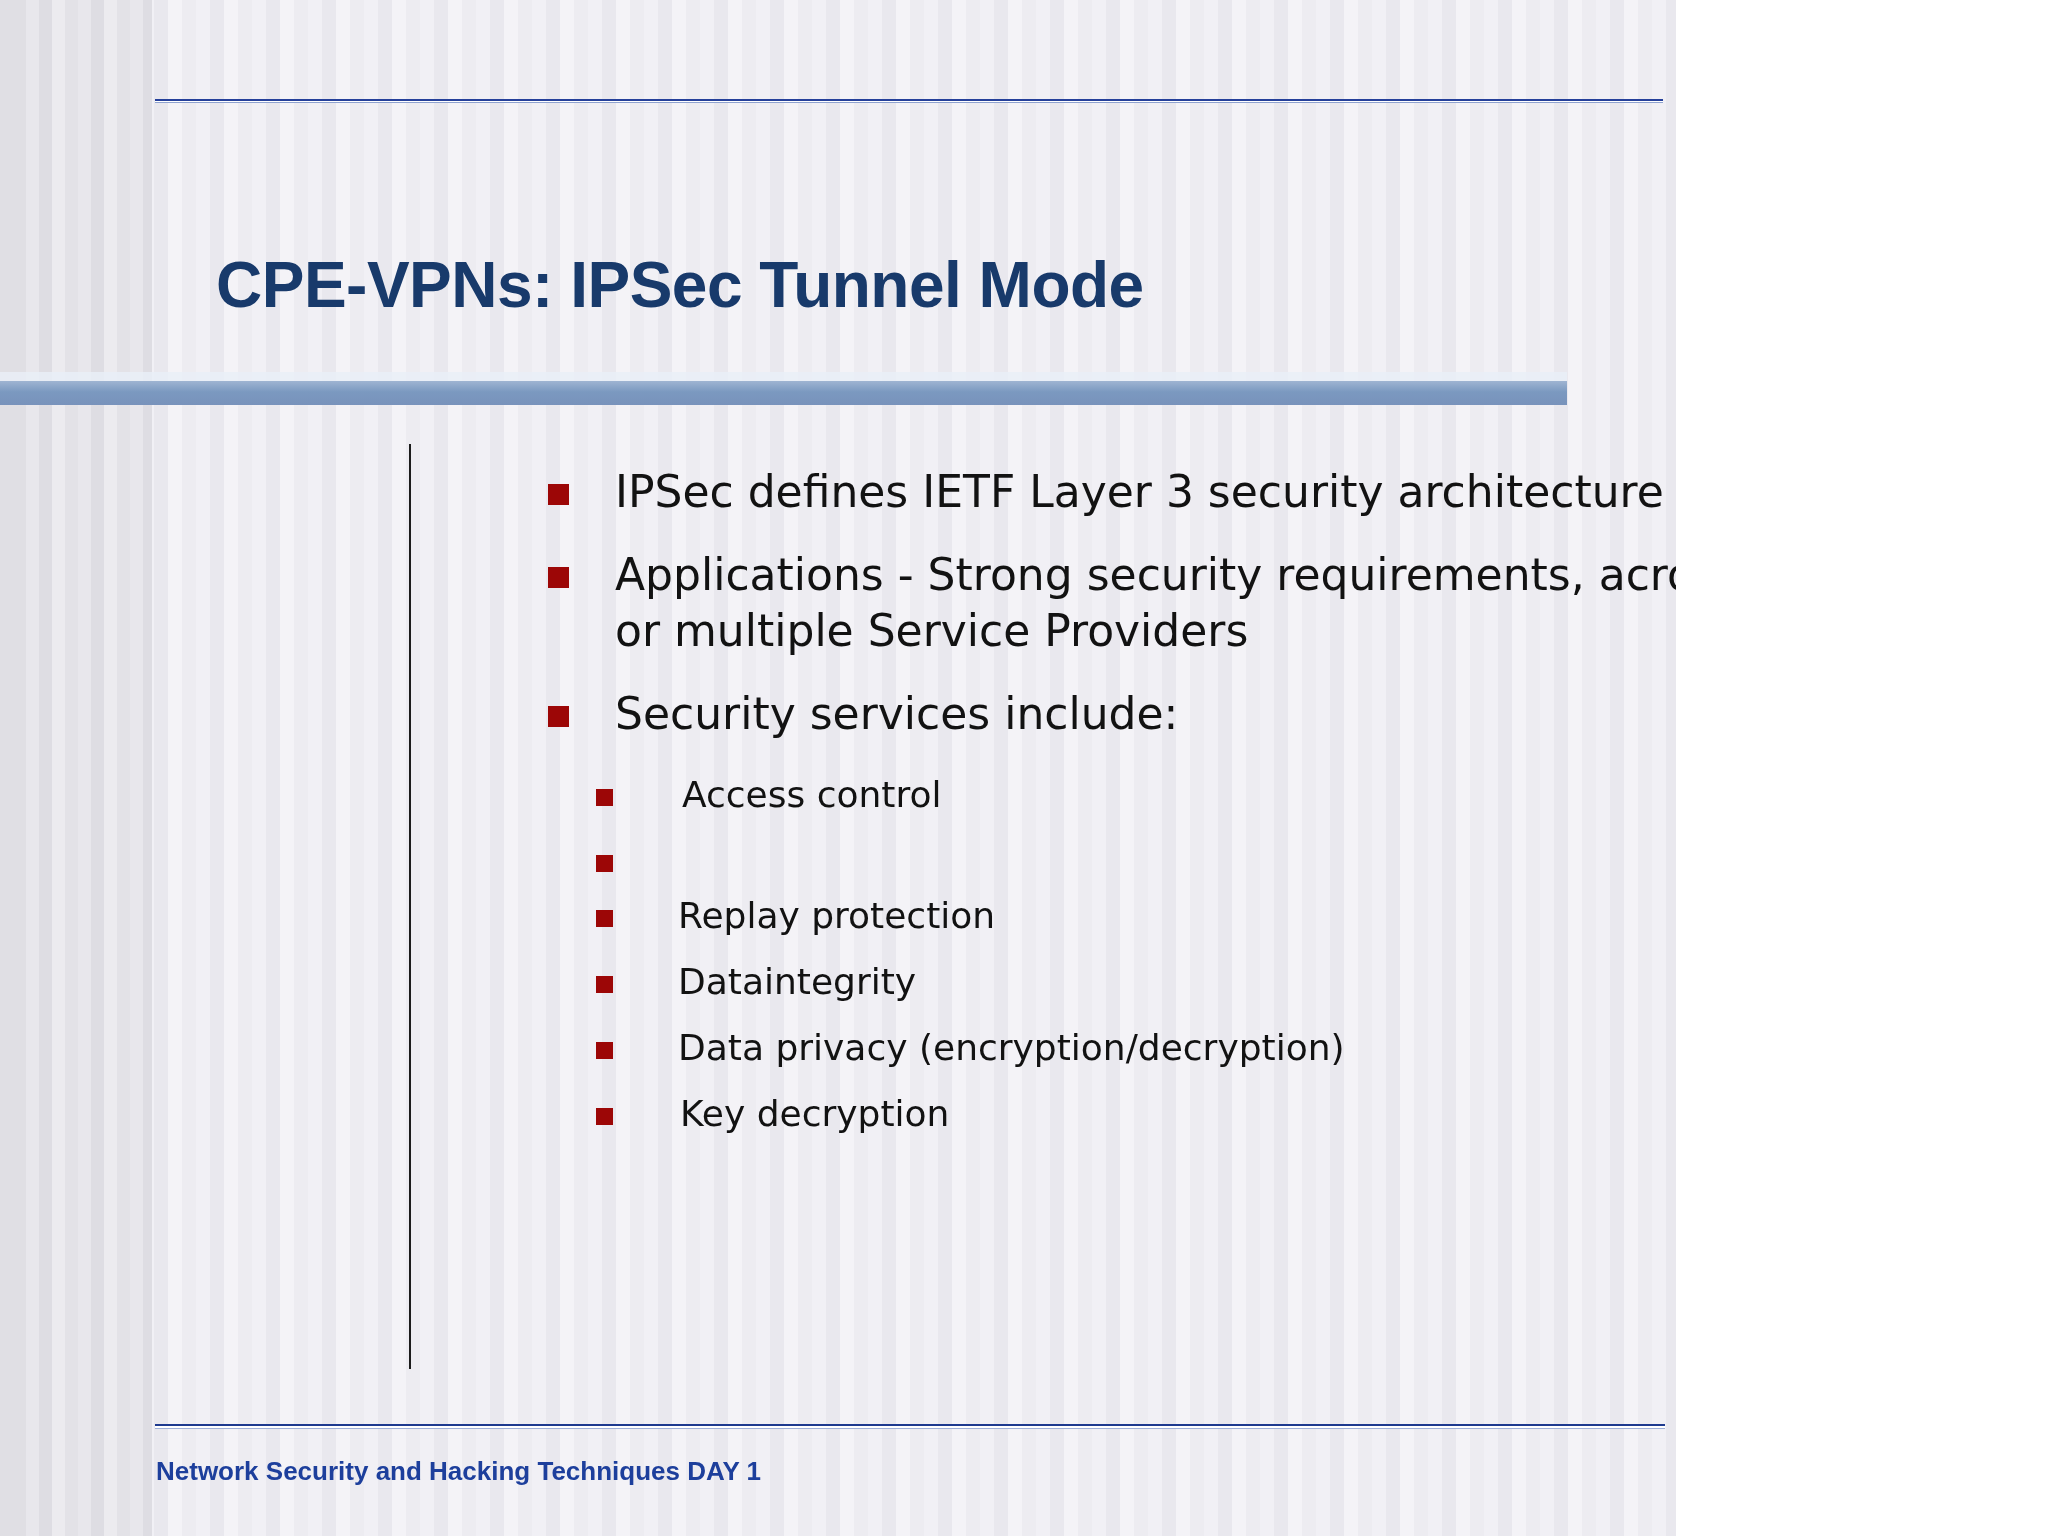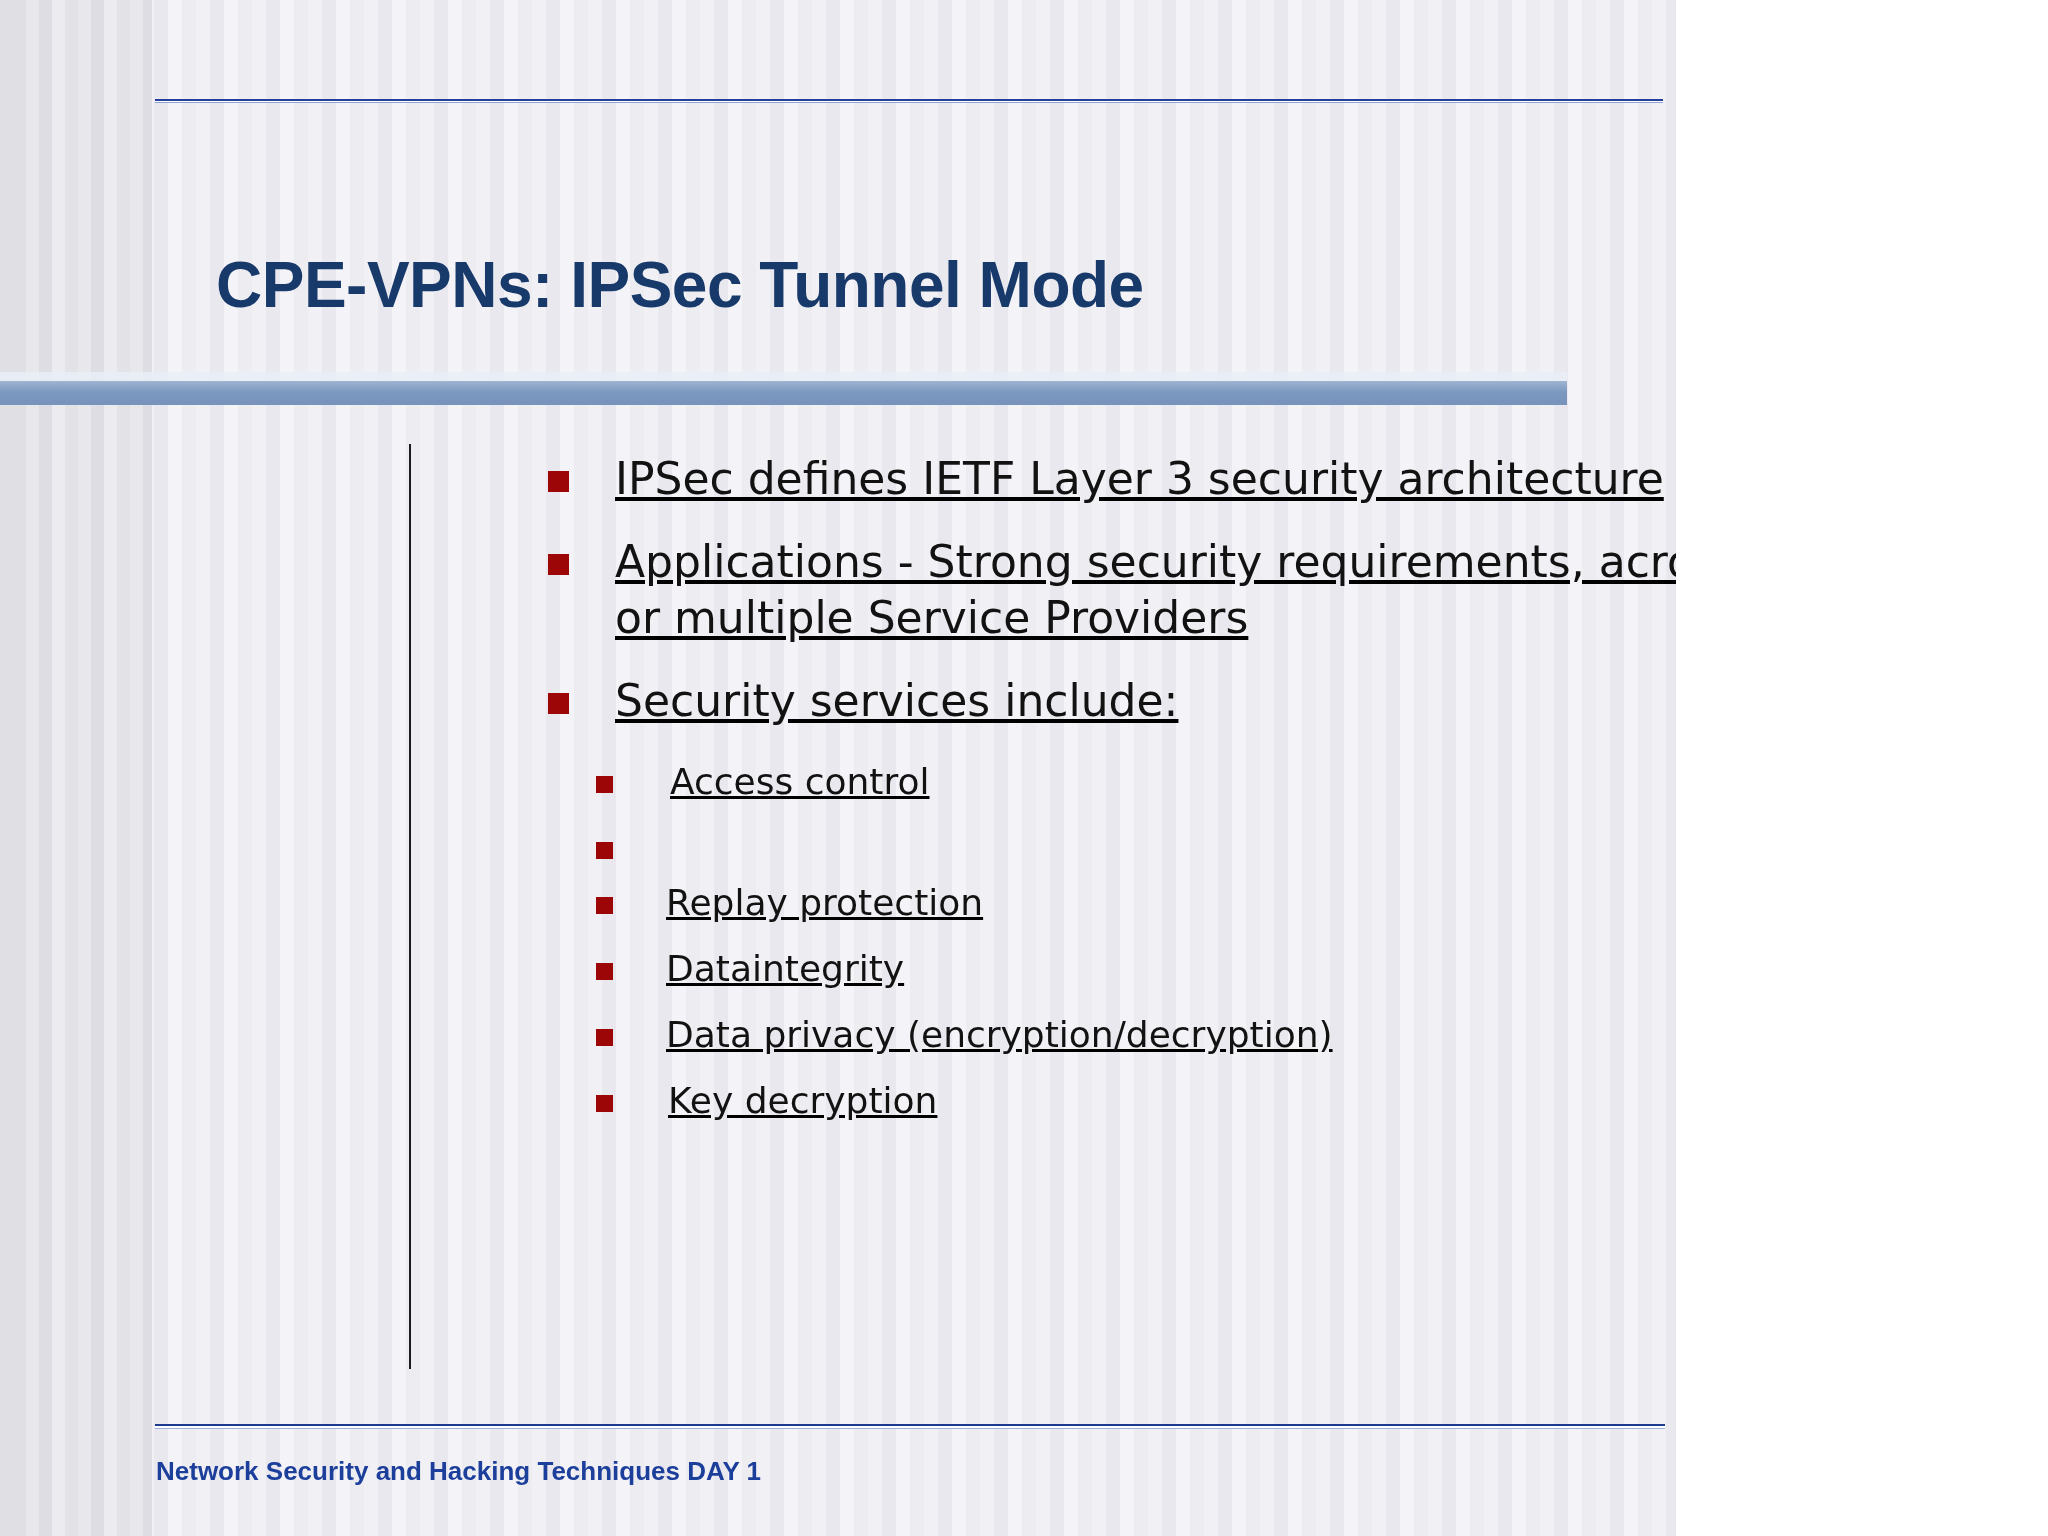--- a/index.html
+++ b/index.html
@@ -125,23 +125,22 @@
     left: 409px;
     top: 444px;
     width: 2px;
     height: 925px;
     background: #1b1b1b;
   }
 
   .body {
     position: absolute;
     left: 548px;
-    top: 451px;
+    top: 464px;
     width: 1330px;
-    text-decoration: underline;
   }
 
   .bullet-l1 {
     display: flex;
     align-items: flex-start;
     margin-bottom: 28px;
   }
   .bullet-l1 .mark {
     flex: 0 0 auto;
     width: 21px;
@@ -158,20 +157,21 @@
   }
 
   .sub-list {
     margin-top: 30px;
     margin-left: 48px;
   }
   .bullet-l2 {
     display: flex;
     align-items: flex-start;
     margin-bottom: 21px;
+    gap: 12px;
   }
   .bullet-l2 .mark {
     flex: 0 0 auto;
     width: 17px;
     height: 17px;
     background: #9c0606;
     margin-top: 17px;
     margin-right: 53px;
   }
   .bullet-l2 .txt {

